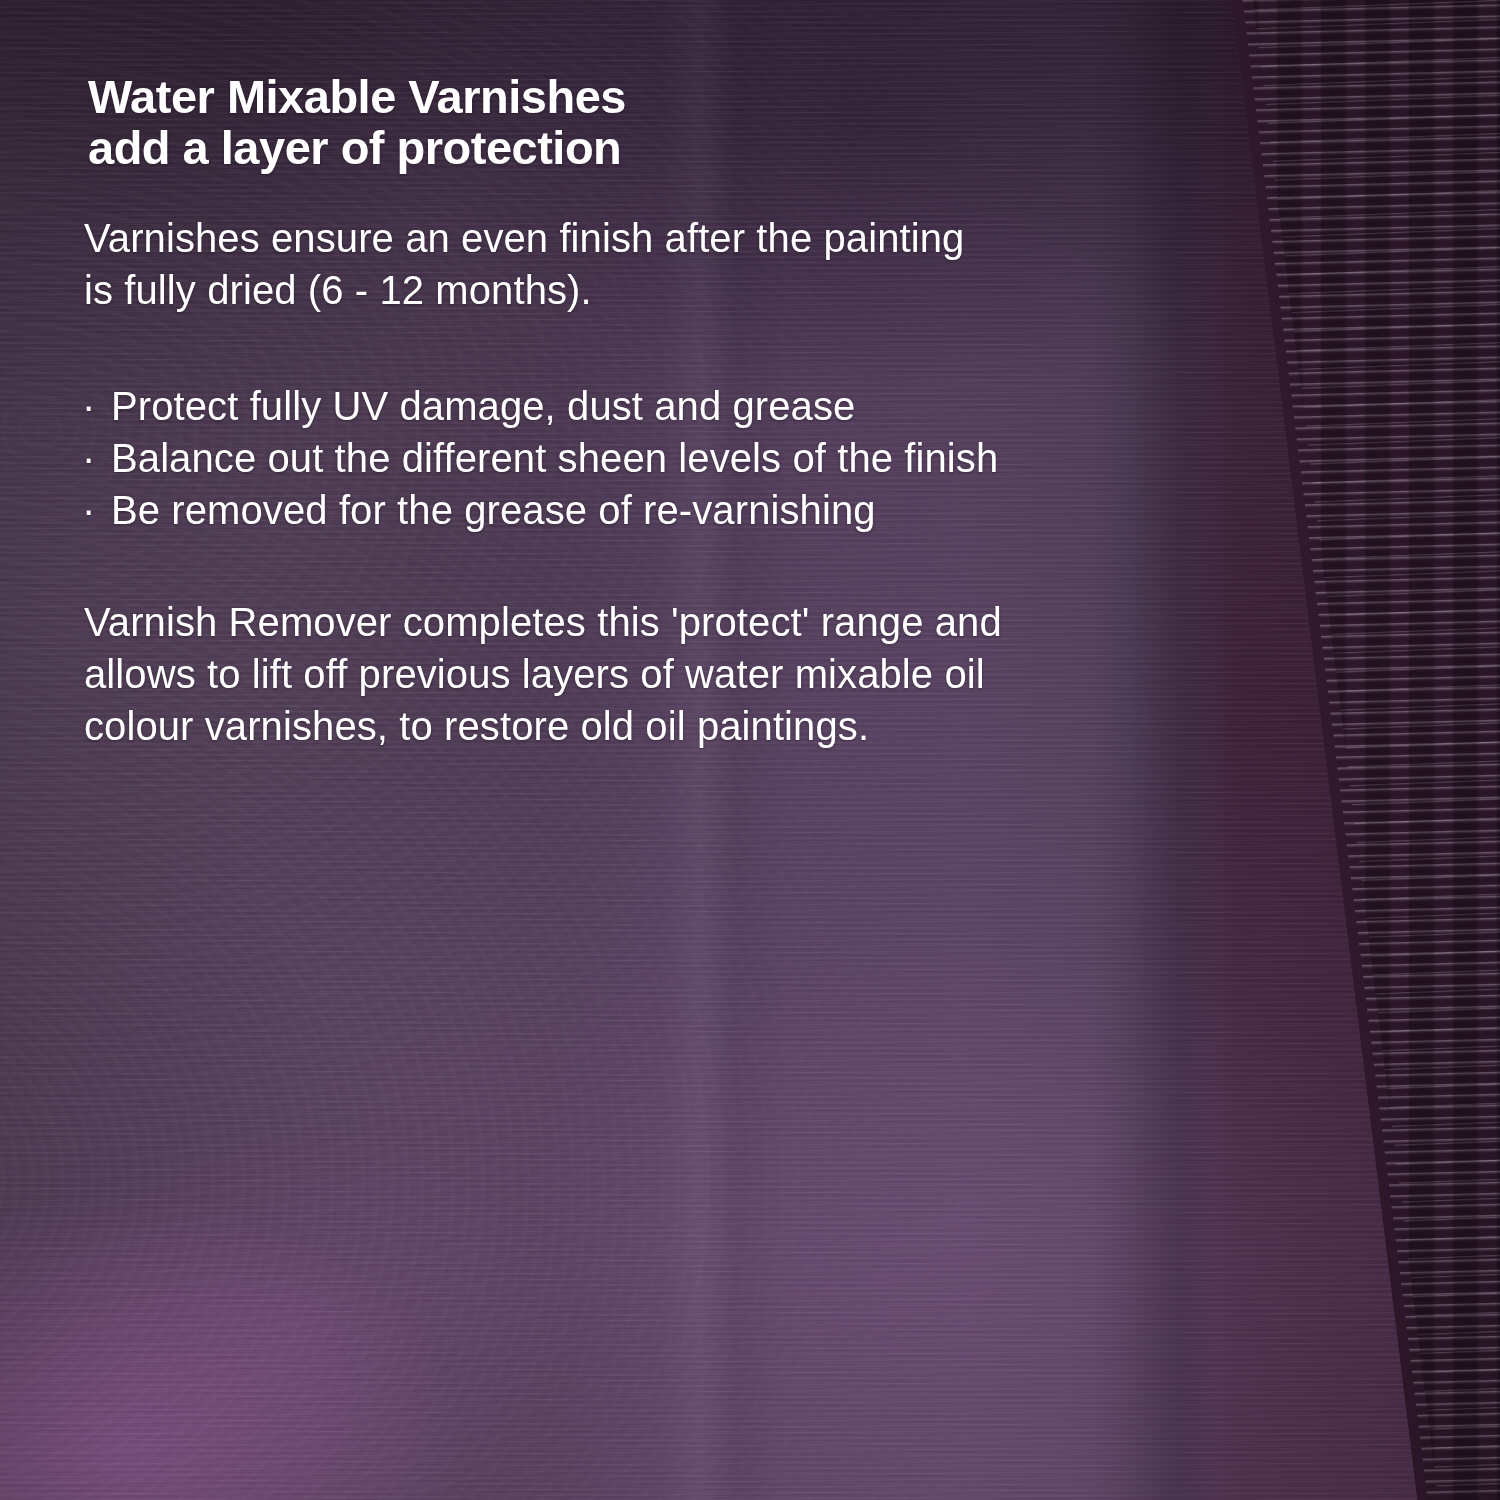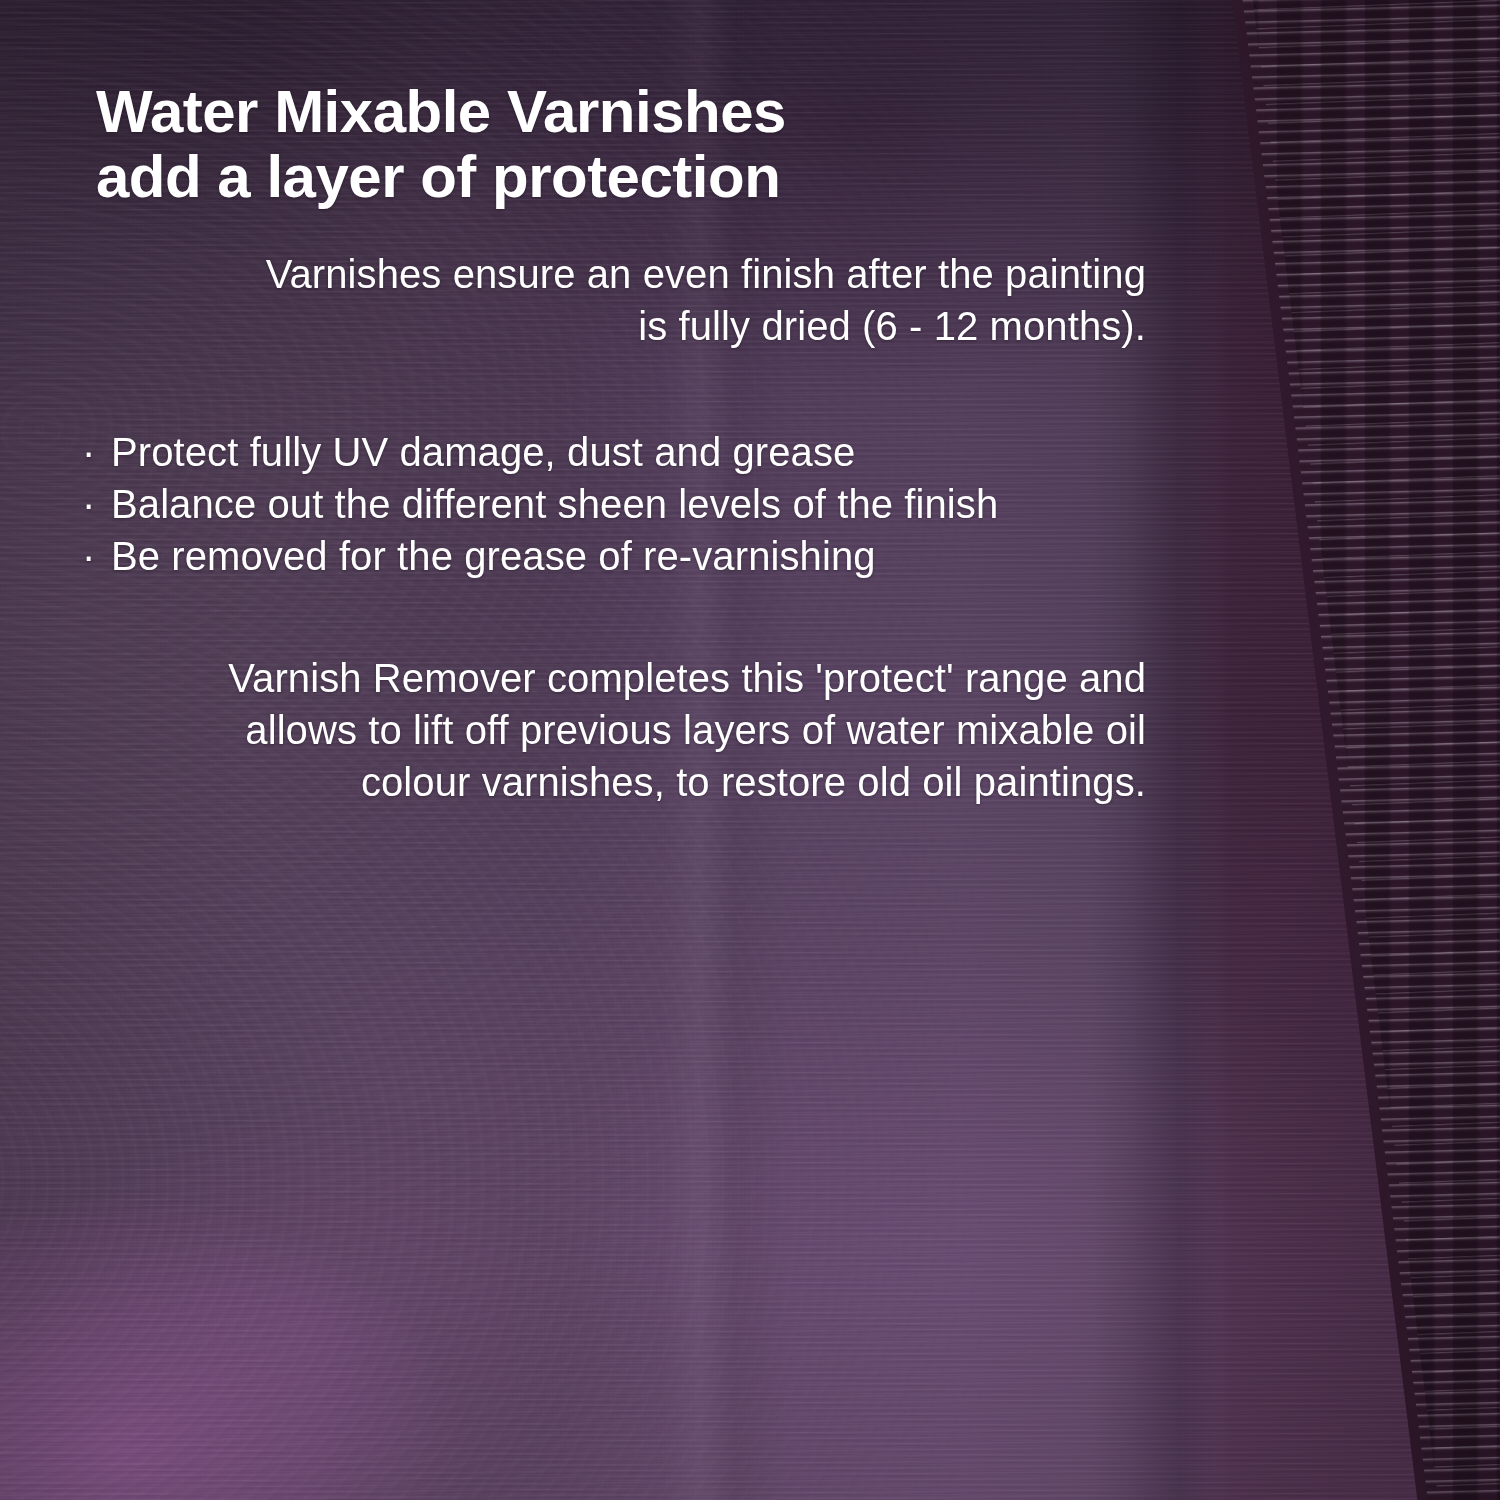--- a/index.html
+++ b/index.html
@@ -199,44 +199,43 @@
 
   .content {
     position: absolute;
     left: 80px;
     top: 0;
     width: 1080px;
     color: #ffffff;
   }
 
   .headline {
-    margin: 16px;
+    margin: 8px;
     padding-top: 64px;
-    font-size: 60px;
+    font-size: 47px;
     line-height: 1.08;
     font-weight: 700;
     letter-spacing: -0.5px;
     font-stretch: condensed;
     text-shadow: 0 1px 3px rgba(22,10,26,0.45);
     white-space: pre-line;
   }
 
   .body-block {
     margin-top: 38px;
     font-size: 40px;
     line-height: 1.30;
     font-weight: 400;
     letter-spacing: 0.1px;
     text-shadow: 0 1px 3px rgba(22,10,26,0.40);
   }
 
   .para {
-    margin: 14px;
+    margin: 4px;
     white-space: pre-line;
-    text-align: right;
   }
 
   .spacer-lg { height: 60px; }
   .spacer-md { height: 56px; }
 
   .bullet-list {
     list-style: none;
     margin: 0;
     padding: 0;
   }

